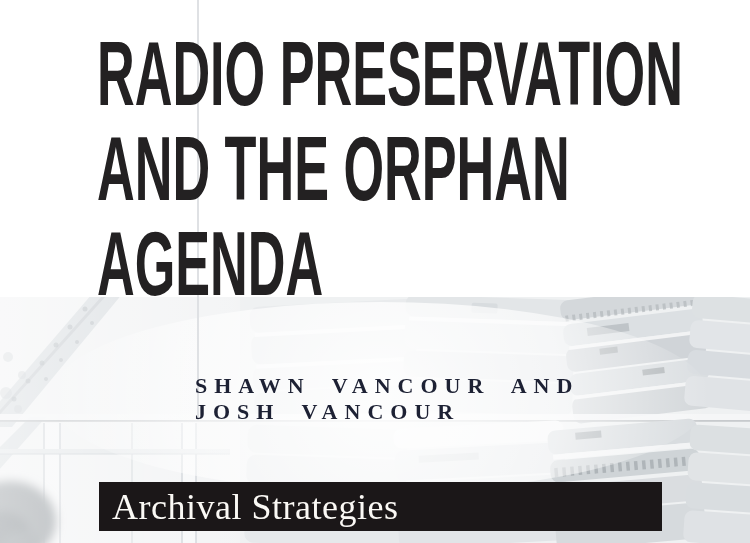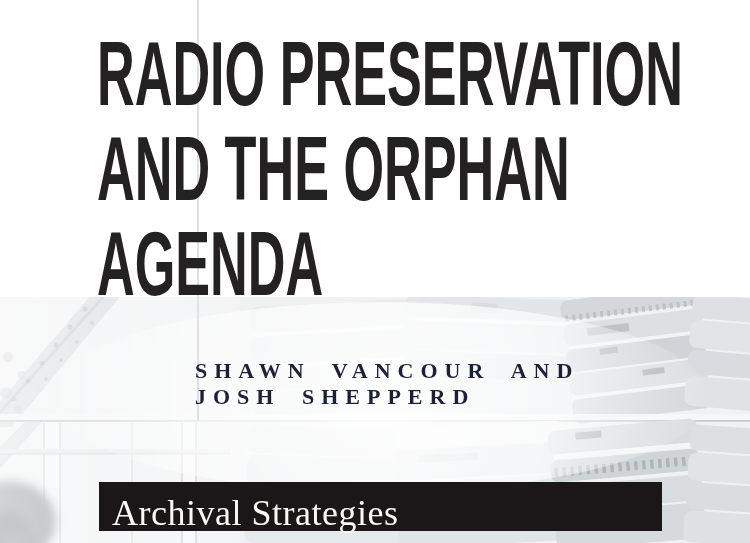--- a/index.html
+++ b/index.html
@@ -24,31 +24,31 @@
     position:absolute;left:97px;top:27px;width:1100px;margin:0;
     font-family:"Liberation Sans",sans-serif;
     font-weight:bold;font-size:90px;line-height:95px;letter-spacing:0;
     color:var(--title-ink,#232122);
     transform:scaleX(0.58);transform-origin:0 0;
     z-index:4;white-space:nowrap;
   }
   .title span{display:block;}
   
   .byline{
-    position:absolute;left:195px;top:358px;z-index:4;
+    position:absolute;left:195px;top:373px;z-index:4;
     font-family:"Liberation Serif",serif;font-weight:bold;
     font-size:22px;line-height:26px;letter-spacing:7px;word-spacing:9px;
     color:var(--byline-ink,#1d2134);white-space:nowrap;
   }
   .byline span{display:block;}
   
   .banner{
     position:absolute;left:99px;top:482px;width:563px;height:49px;
     background:var(--banner-bg,#1b1718);z-index:5;
-    display:flex;align-items:flex-end;
+    display:flex;align-items:center;
   }
   .banner .banner-label{
     font-family:"Liberation Serif",serif;font-size:36px;line-height:1;
     color:var(--banner-text,#fbf9f5);padding-left:13px;letter-spacing:0.5px;
   }
 </style>
 </head>
 <body>
 
 <div class="page">
@@ -197,20 +197,20 @@
   <div class="hairline"></div>
 
   <h1 class="title">
     <span>RADIO PRESERVATION</span>
     <span>AND THE ORPHAN</span>
     <span>AGENDA</span>
   </h1>
 
   <div class="byline">
     <span>SHAWN VANCOUR AND</span>
-    <span>JOSH SHEPPERD</span>
+    <span>JOSH VANCOUR</span>
   </div>
 
   <div class="banner">
     <span class="banner-label">Archival Strategies</span>
   </div>
 
 </div>
 
 </body></html>

